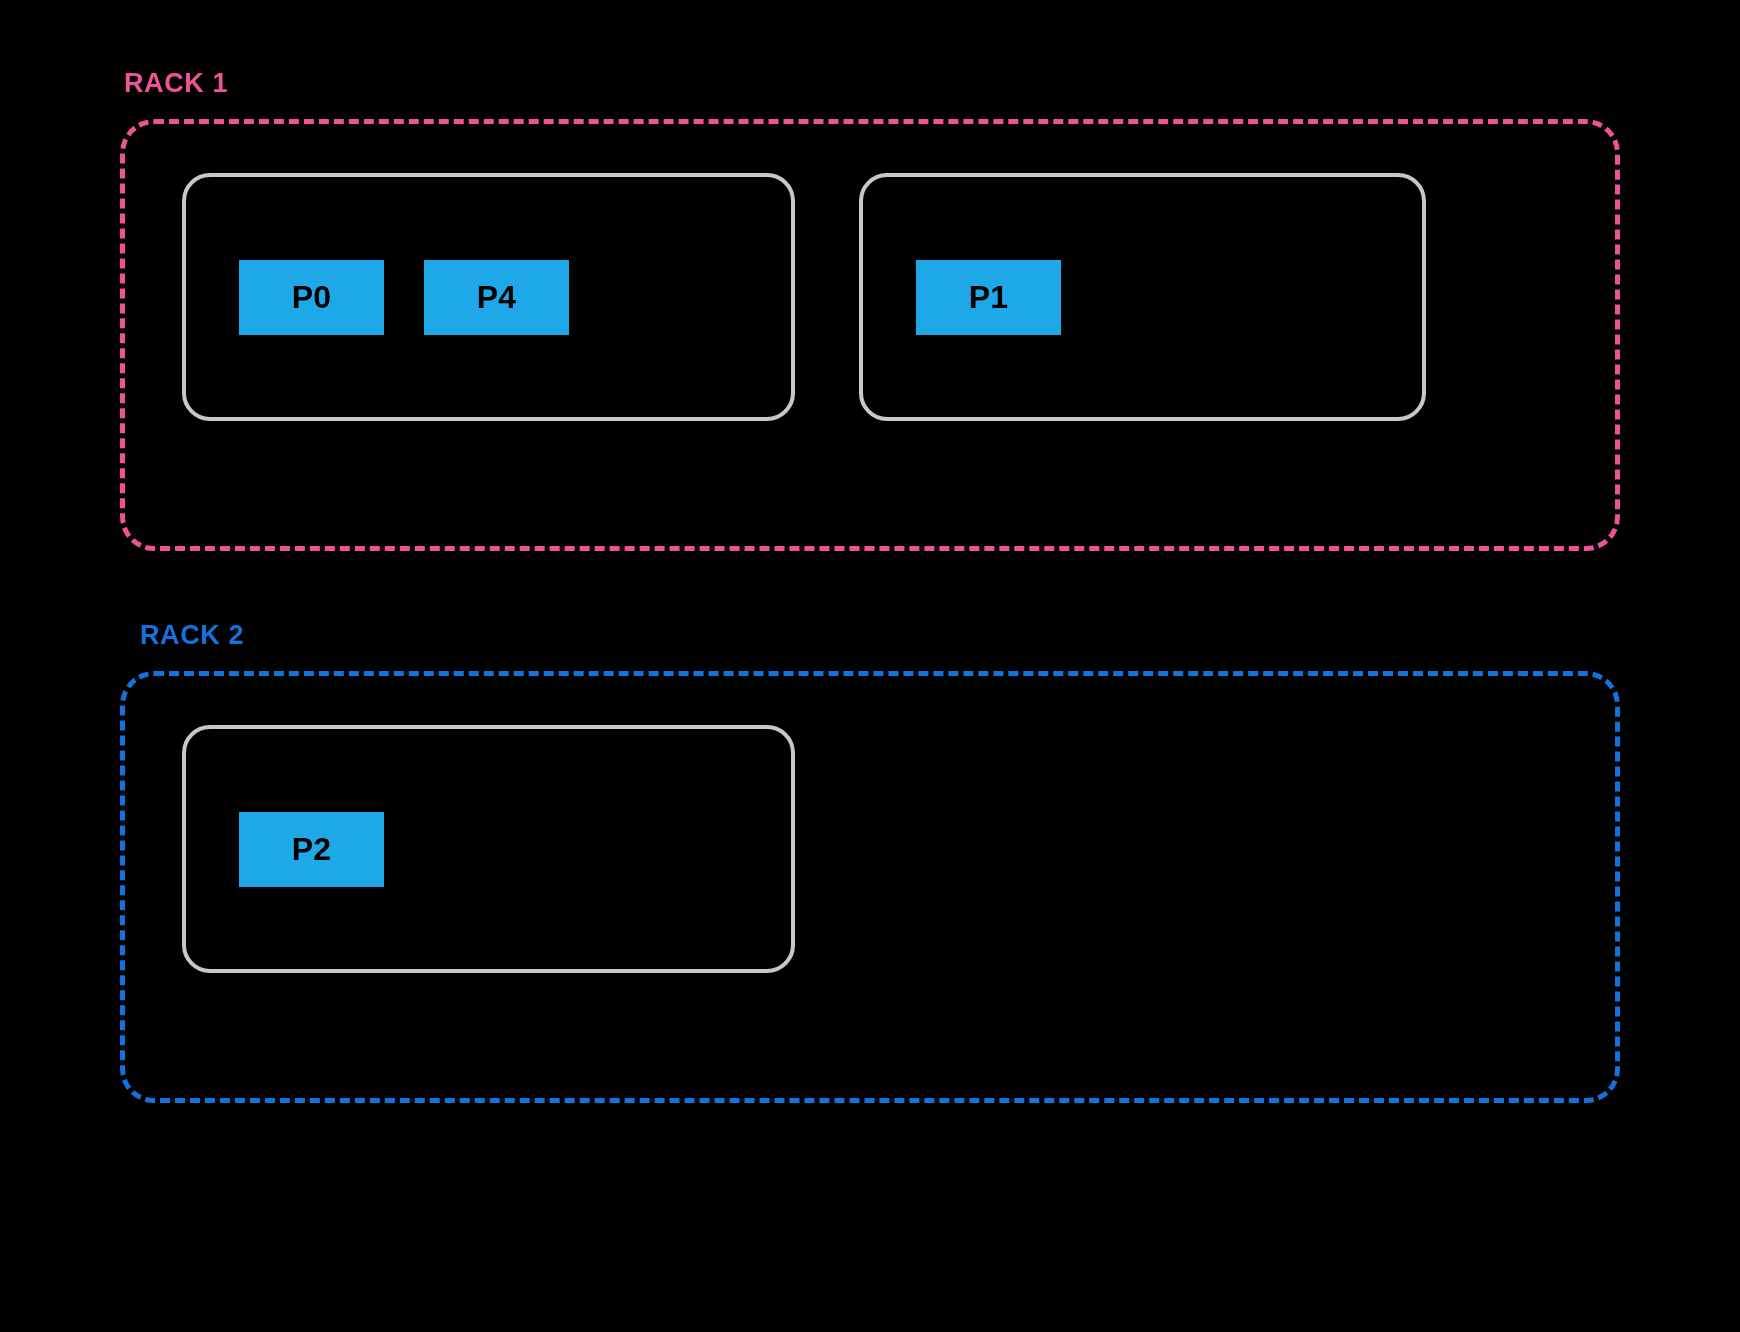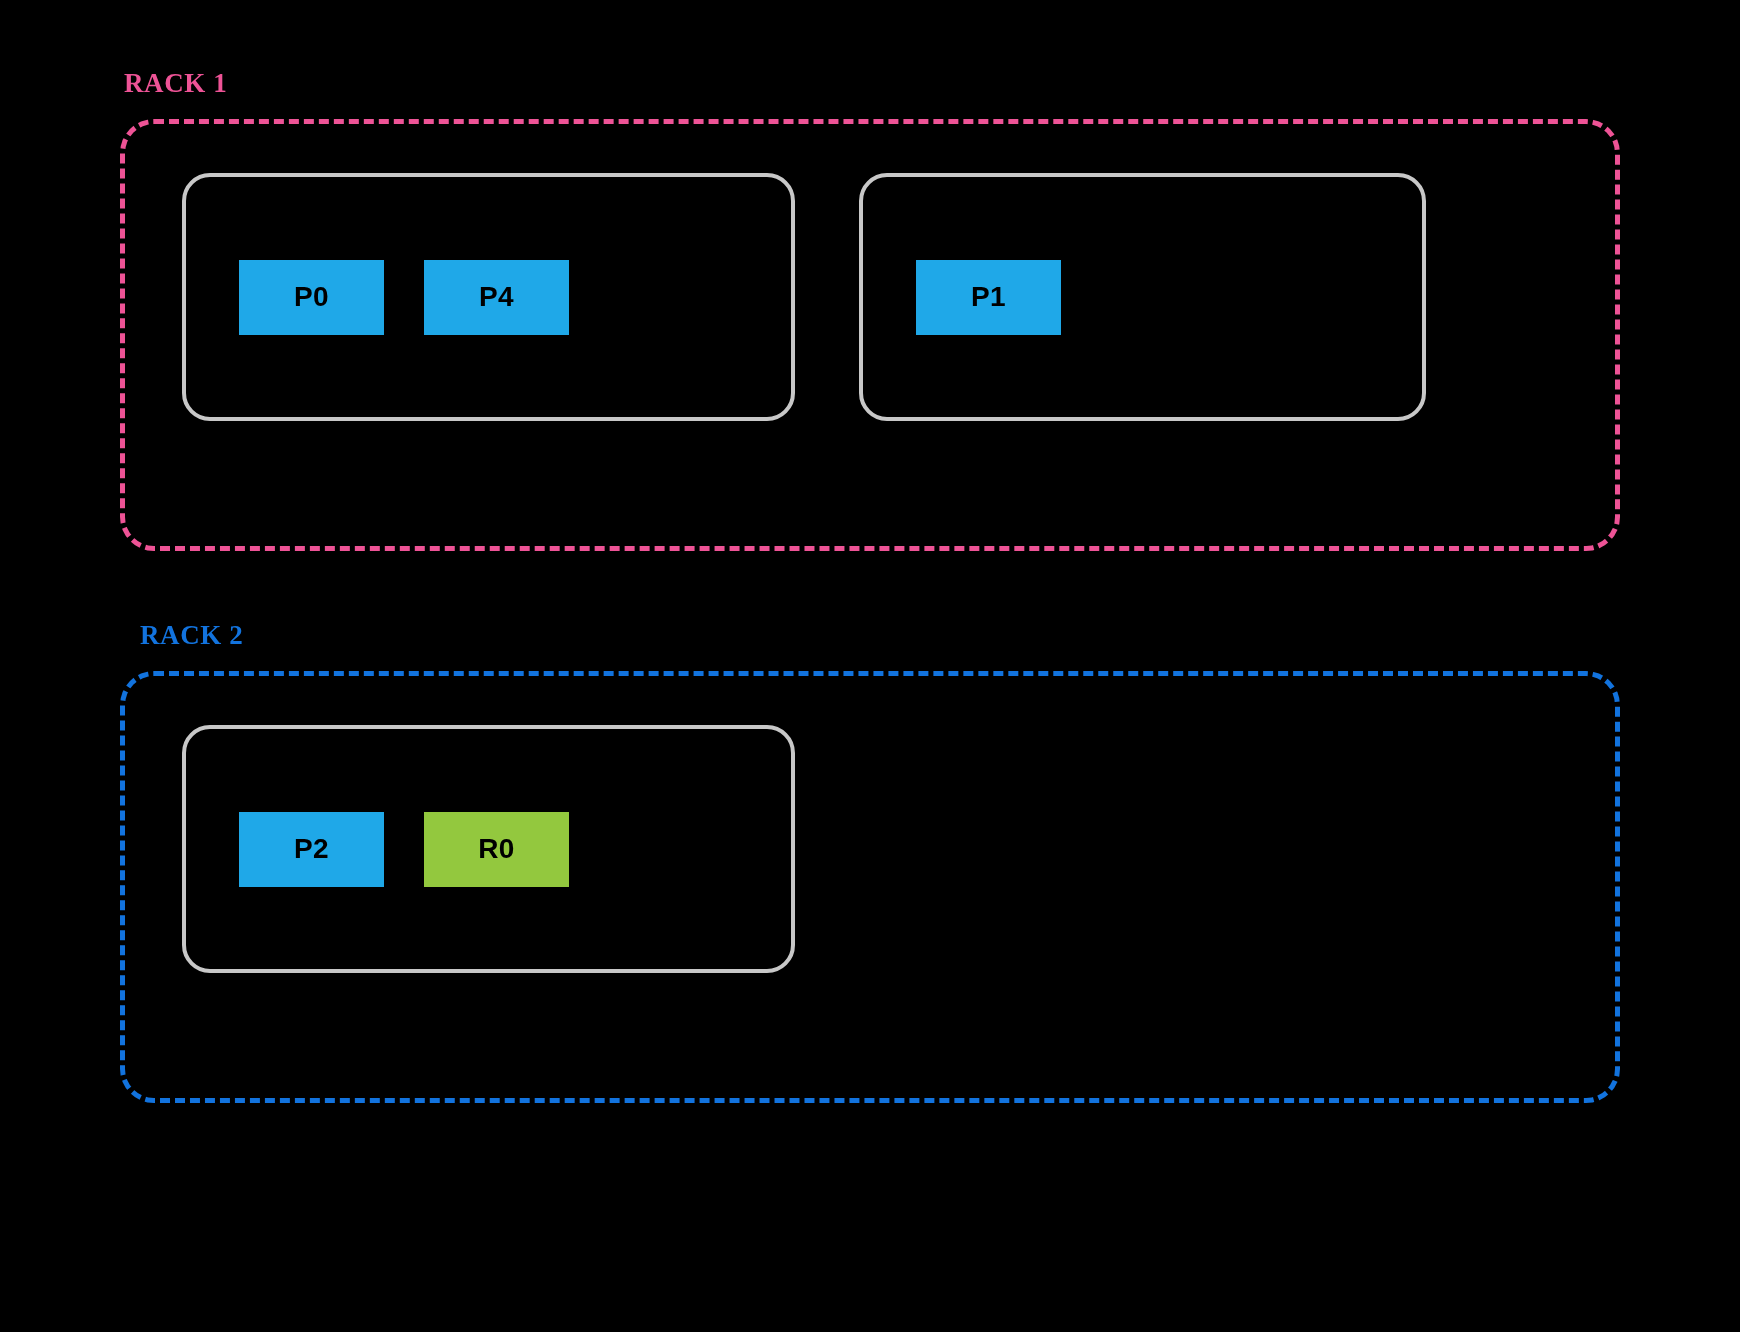--- a/index.html
+++ b/index.html
@@ -29,21 +29,20 @@
   .rack-2 { top: 622px; }
 
   .rack-label {
     font-size: 27px;
     font-weight: 700;
     letter-spacing: 0.6px;
     line-height: 1;
     margin-bottom: 22px;
     padding-left: 4px;
     white-space: nowrap;
-    font-family: Liberation Serif, serif;
   }
   .rack-1 .rack-label { color: #ee5396; }
   .rack-2 .rack-label { color: #1273de; margin-left: 16px; }
 
   .rack-box {
     position: relative;
     width: 1500px;
     height: 432px;
     border-radius: 34px;
     border-style: dashed;
@@ -76,21 +75,21 @@
   .node-wide   { width: 613px; }
   .node-narrow { width: 567px; }
 
   
   .chip {
     width: 145px;
     height: 75px;
     display: flex;
     align-items: center;
     justify-content: center;
-    font-size: 28px;
+    font-size: 32px;
     font-weight: 700;
     color: #000000;
     letter-spacing: 0.3px;
     flex: none;
     border-radius: 0;
   }
   .chip-partition { background: #1fa8e8; }
   .chip-replica   { background: #93c83e; }
 </style>
 </head>
@@ -118,21 +117,20 @@
   </div>
 
   <div class="rack rack-2">
     <div class="rack-label">RACK 2</div>
 
     <div class="rack-box">
       <div class="nodes">
 
         <div class="node node-wide">
           <div class="chip chip-partition">P2</div>
-          <div class="chip chip-replica">R0</div>
         </div>
 
 
       </div>
     </div>
   </div>
 
 </div>
 
 </body></html>

